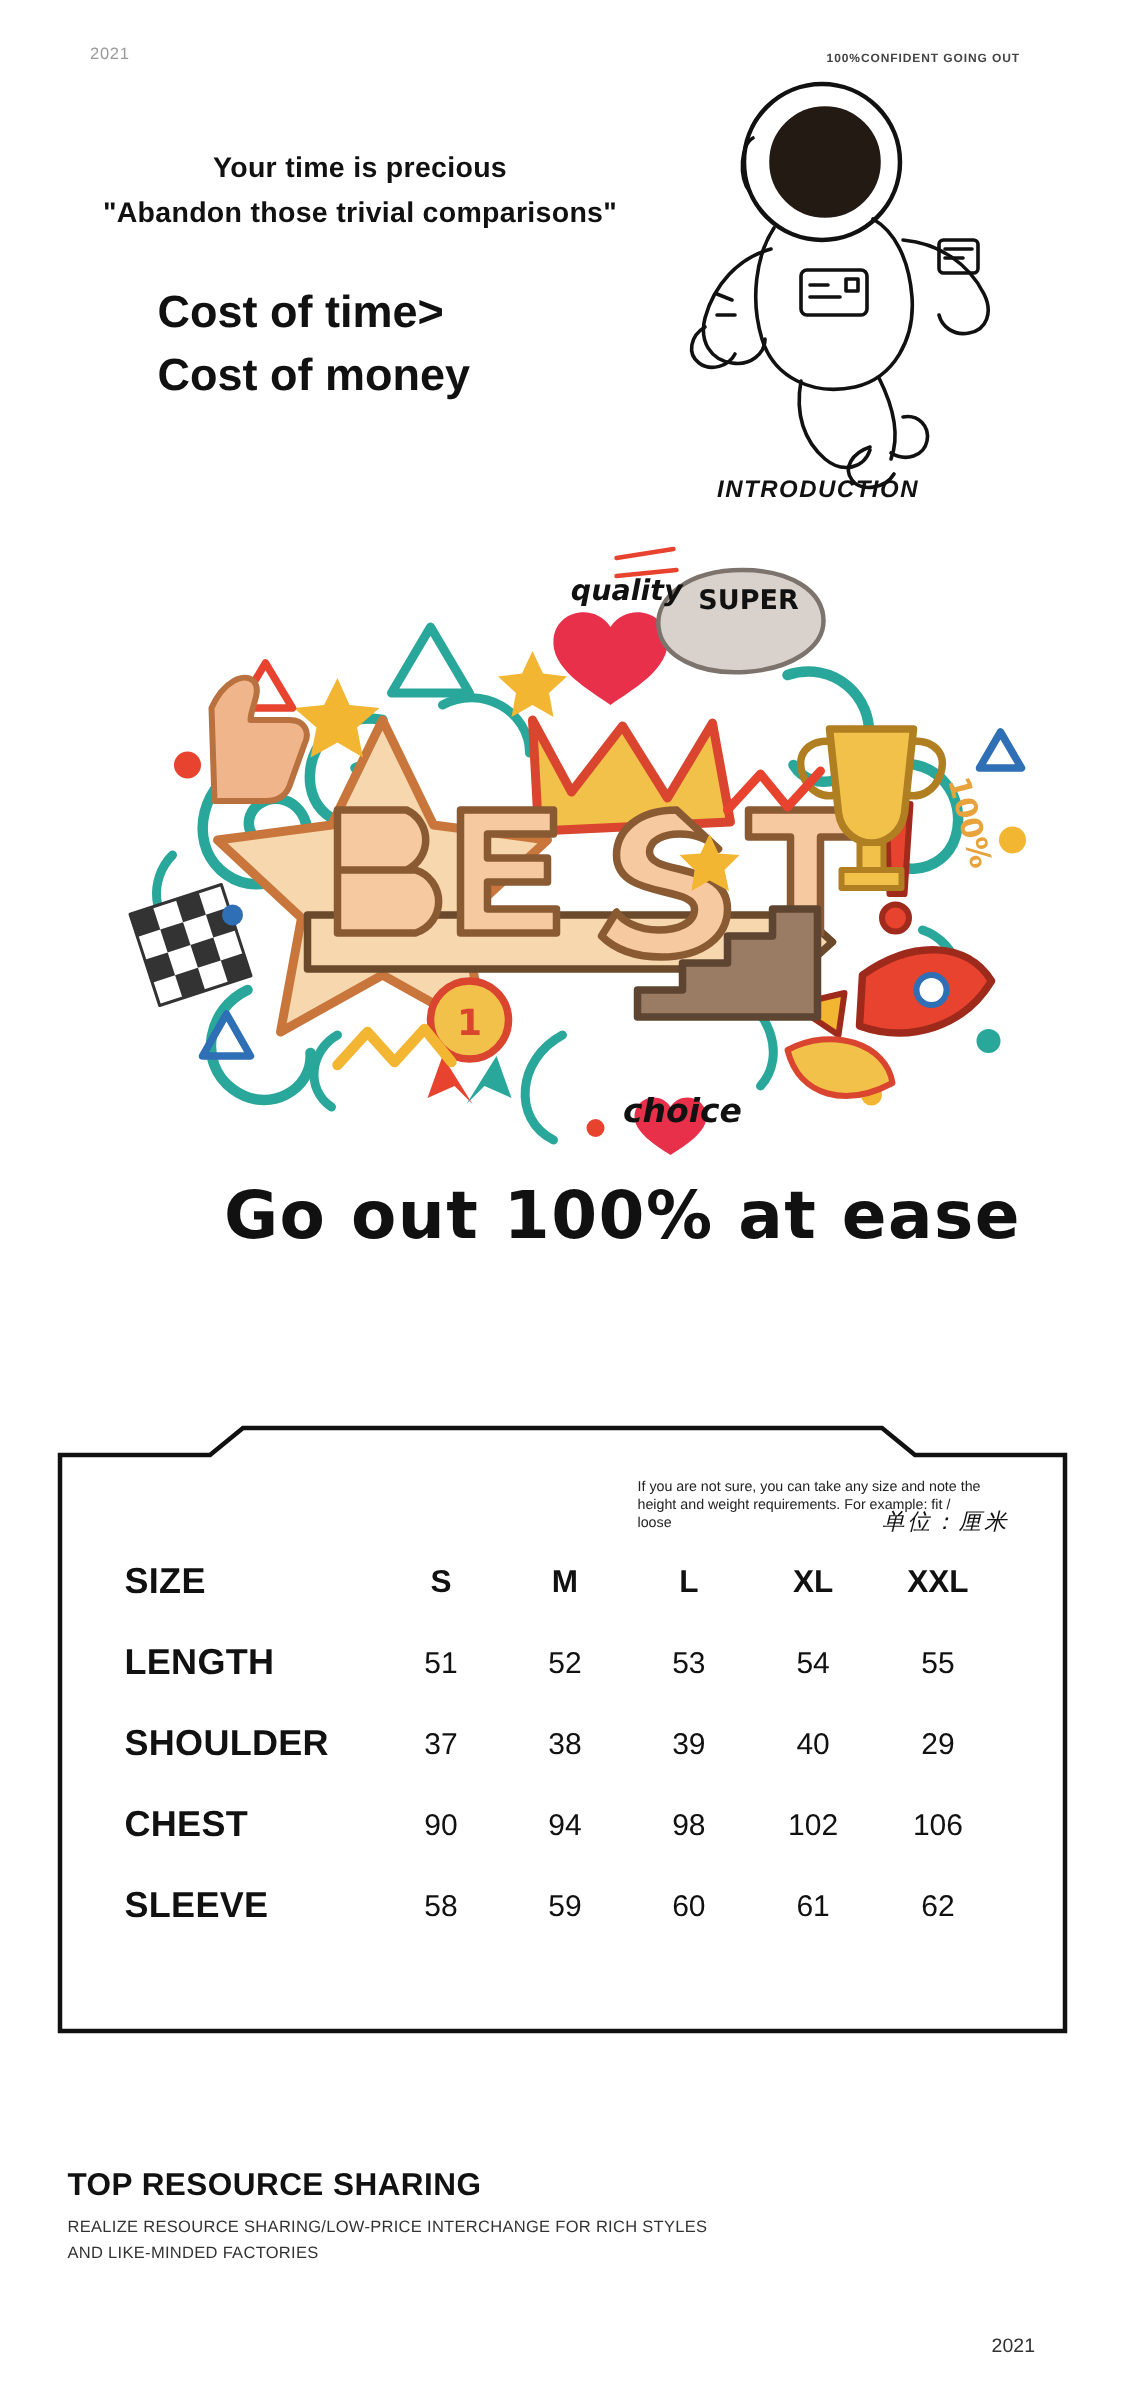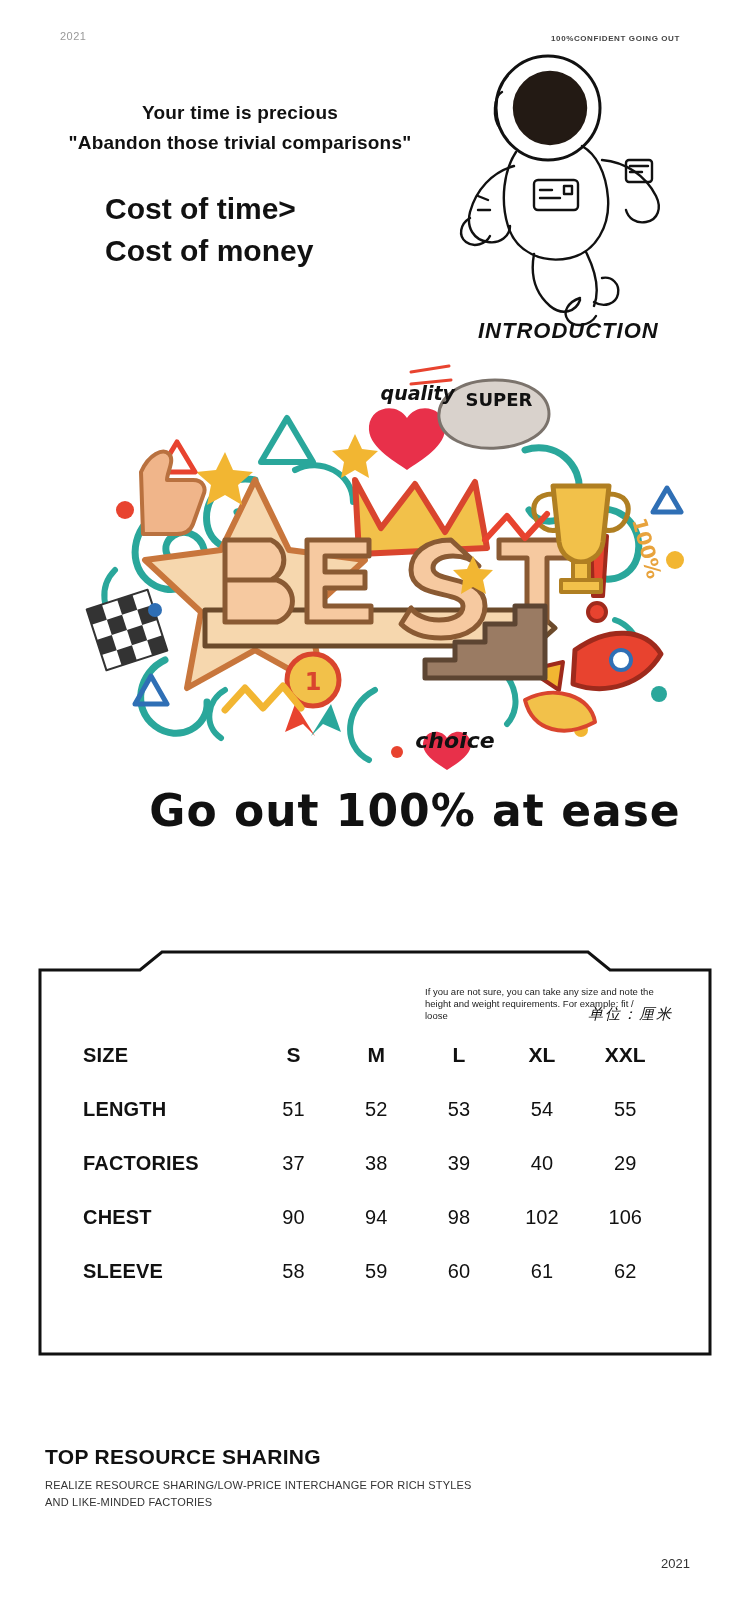--- a/index.html
+++ b/index.html
@@ -34,21 +34,21 @@
     font-size:19px;font-weight:bold;color:#111;line-height:30px;letter-spacing:.2px;
   }
   .bigline{
     position:absolute;left:60px;top:188px;width:380px;
     font-size:30px;font-weight:bold;line-height:42px;color:#111;
     text-align:left;padding-left:45px;box-sizing:border-box;
   }
 
   .introduction{
     position:absolute;left:478px;top:318px;
-    font-size:22px;font-weight:bold;font-style:italic;letter-spacing:1px;color:#111;
+    font-size:16px;font-weight:bold;font-style:italic;letter-spacing:1px;color:#111;
     font-family:"Liberation Sans", sans-serif;
   }
 
   
   .astro{position:absolute;left:430px;top:40px;width:290px;height:290px;}
 
   
   .doodle{position:absolute;left:55px;top:360px;width:640px;height:420px;}
 
   
@@ -82,21 +82,21 @@
 
   table.size{
     position:absolute;left:82px;top:1028px;width:585px;
     border-collapse:collapse;
   }
   table.size td{
     height:52px;vertical-align:middle;
     font-size:20px;color:#111;
   }
   table.size td.lbl{
-    text-align:left;font-weight:bold;font-size:20px;width:170px;letter-spacing:.2px;
+    text-align:left;font-weight:bold;font-size:24px;width:170px;letter-spacing:.2px;
   }
   table.size td.val{
     text-align:center;width:83px;font-weight:normal;
   }
   table.size tr.head td{font-weight:bold;}
   table.size tr.head td.val{font-weight:bold;font-size:21px;}
 
   
   .footer-title{
     position:absolute;left:45px;top:1445px;
@@ -274,21 +274,21 @@
       </tr>
       <tr>
         <td class="lbl">LENGTH</td>
         <td class="val">51</td>
         <td class="val">52</td>
         <td class="val">53</td>
         <td class="val">54</td>
         <td class="val">55</td>
       </tr>
       <tr>
-        <td class="lbl">FACTORIES</td>
+        <td class="lbl">SHOULDER</td>
         <td class="val">37</td>
         <td class="val">38</td>
         <td class="val">39</td>
         <td class="val">40</td>
         <td class="val">29</td>
       </tr>
       <tr>
         <td class="lbl">CHEST</td>
         <td class="val">90</td>
         <td class="val">94</td>

